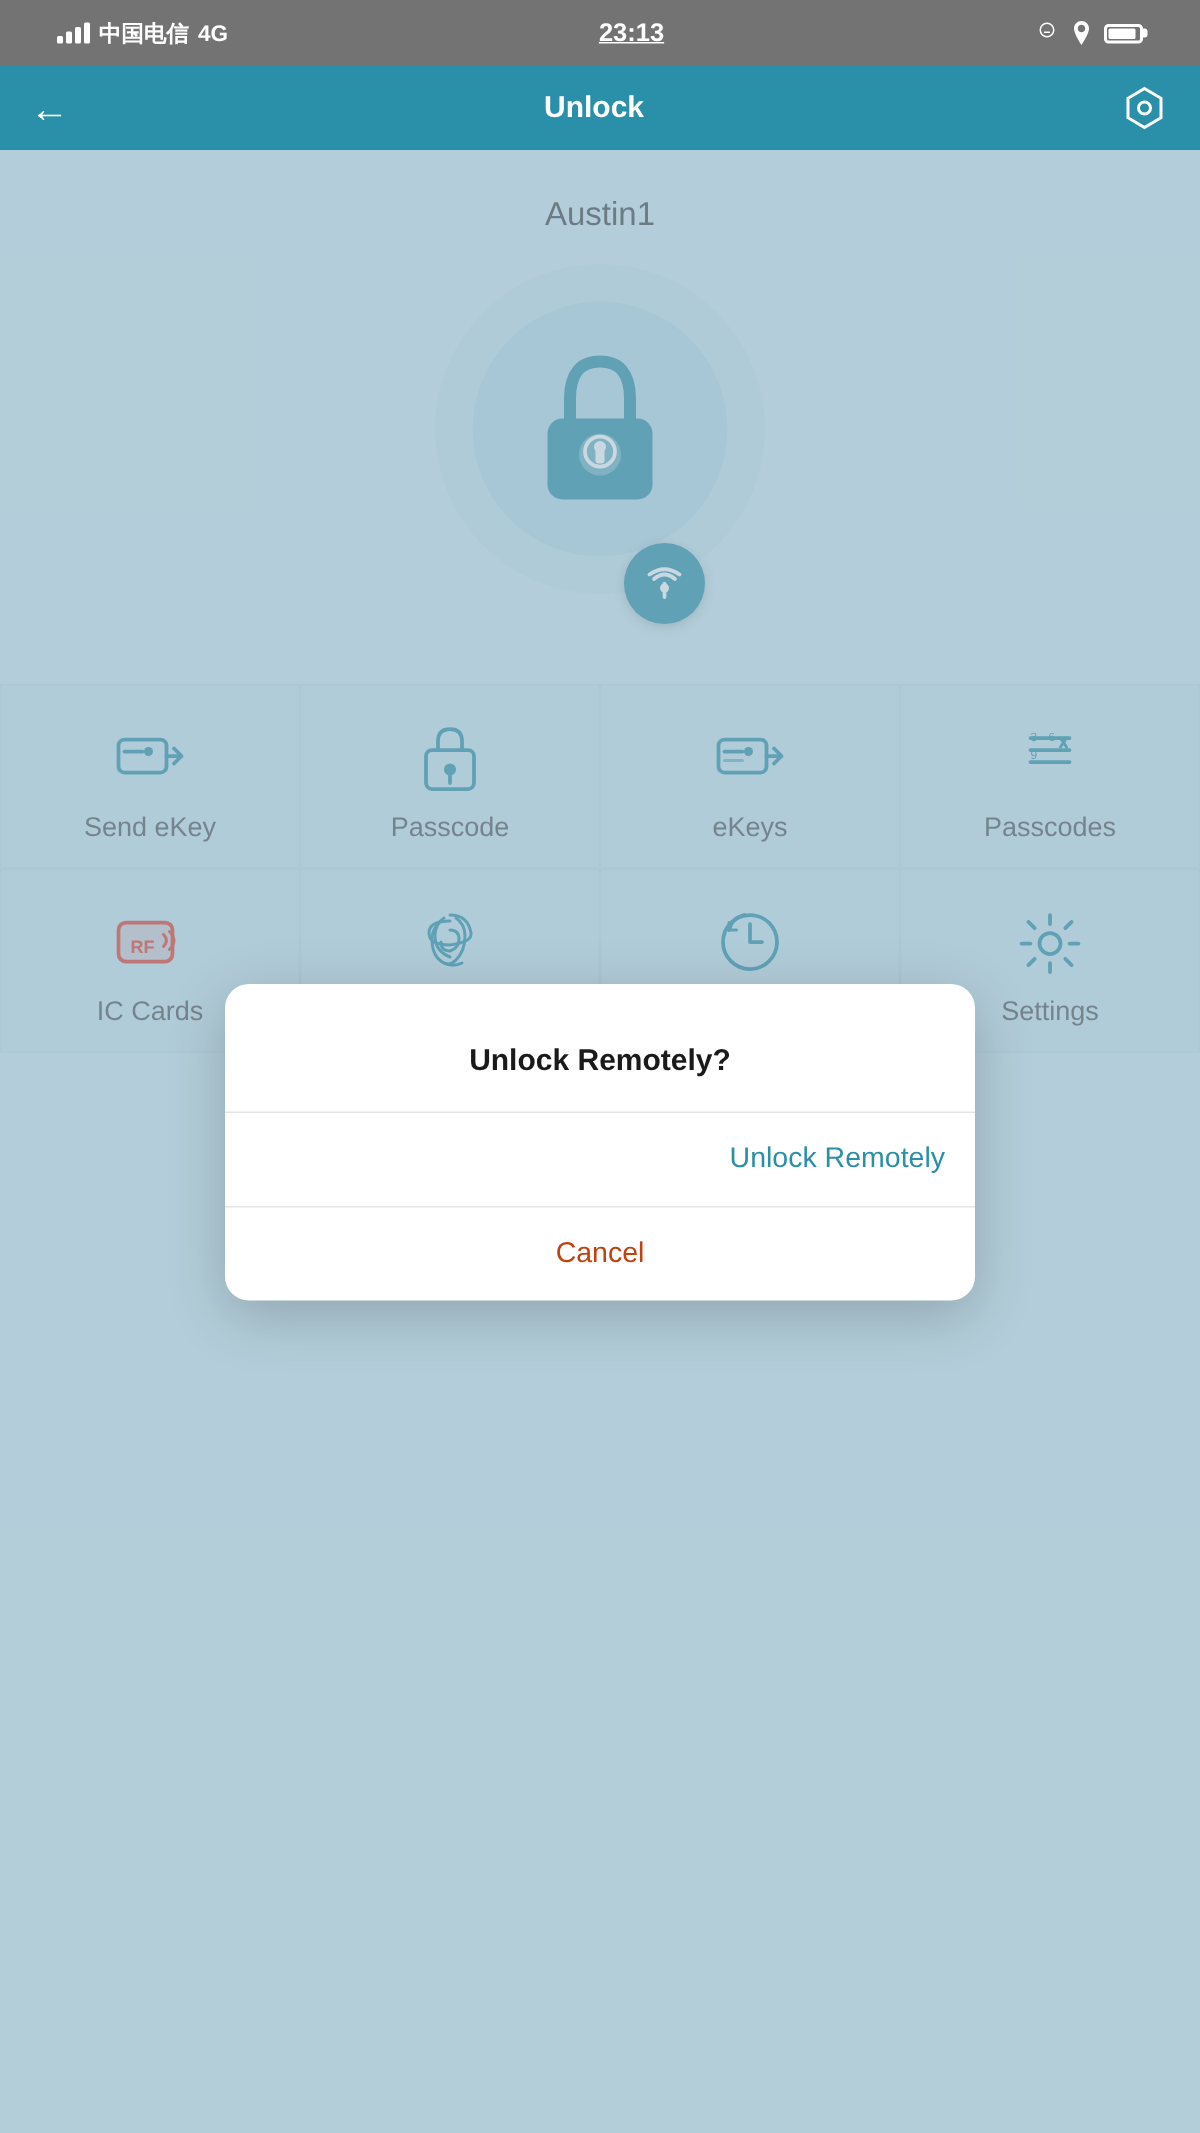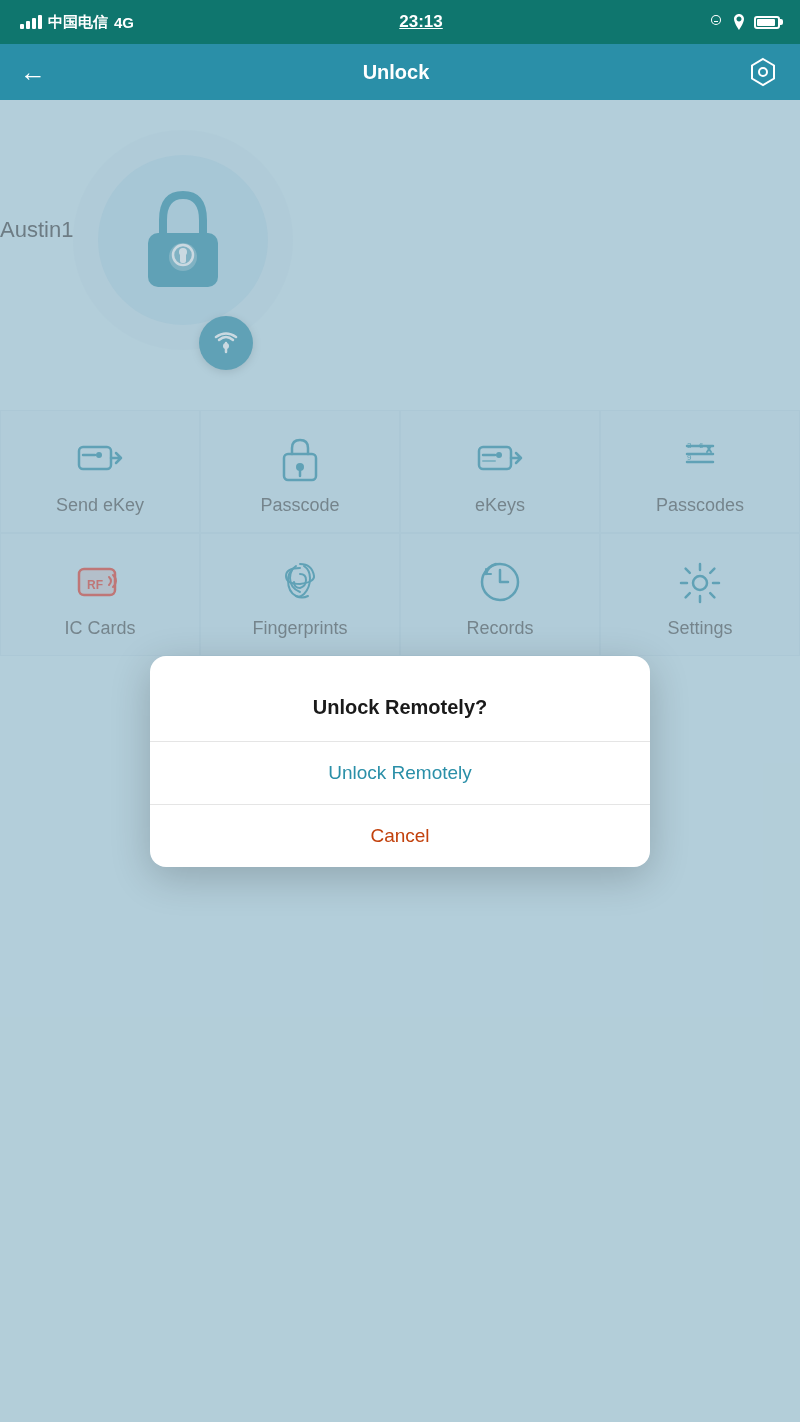--- a/index.html
+++ b/index.html
@@ -8,26 +8,26 @@
       width: 800px;
       min-height: 1422px;
       font-family: -apple-system, BlinkMacSystemFont, 'Helvetica Neue', sans-serif;
       background: #4a9fb5;
       position: relative;
       overflow: hidden;
     }
 
     
     .status-bar {
-      background: #0f766e;
+      background: #737373;
       height: 44px;
       display: flex;
       align-items: center;
       justify-content: space-between;
-      padding: 0 20px;
+      padding: 0 38px;
       color: white;
       font-size: 15px;
       font-weight: 600;
     }
     .status-left { display: flex; align-items: center; gap: 6px; }
     .status-center { font-size: 17px; font-weight: 600; text-decoration: underline; }
     .status-right { display: flex; align-items: center; gap: 8px; }
     .signal-bars { display: flex; align-items: flex-end; gap: 2px; }
     .signal-bars span {
       background: white;
@@ -100,21 +100,21 @@
       min-height: 1322px;
       position: relative;
       display: flex;
       flex-direction: column;
       align-items: center;
     }
 
     
     .lock-area {
       display: flex;
-      flex-direction: row;
+      flex-direction: column;
       align-items: center;
       padding-top: 30px;
       width: 100%;
     }
     .lock-name {
       font-size: 22px;
       color: #444;
       margin-bottom: 20px;
     }
     .lock-circle-outer {
@@ -218,21 +218,21 @@
     }
     .modal-title {
       text-align: center;
       padding: 40px 20px 22px;
       font-size: 20px;
       font-weight: 700;
       color: #1a1a1a;
       border-bottom: 1px solid #e5e5e5;
     }
     .modal-action {
-      text-align: center;
+      text-align: right;
       padding: 20px;
       font-size: 19px;
       color: #2a8fa8;
       cursor: pointer;
       border-bottom: 1px solid #e5e5e5;
     }
     .modal-cancel {
       text-align: center;
       padding: 20px;
       font-size: 19px;

